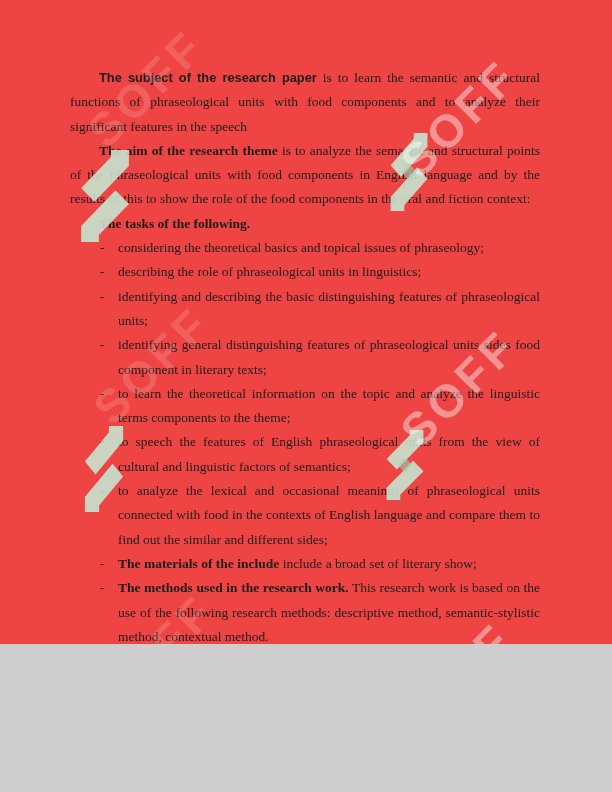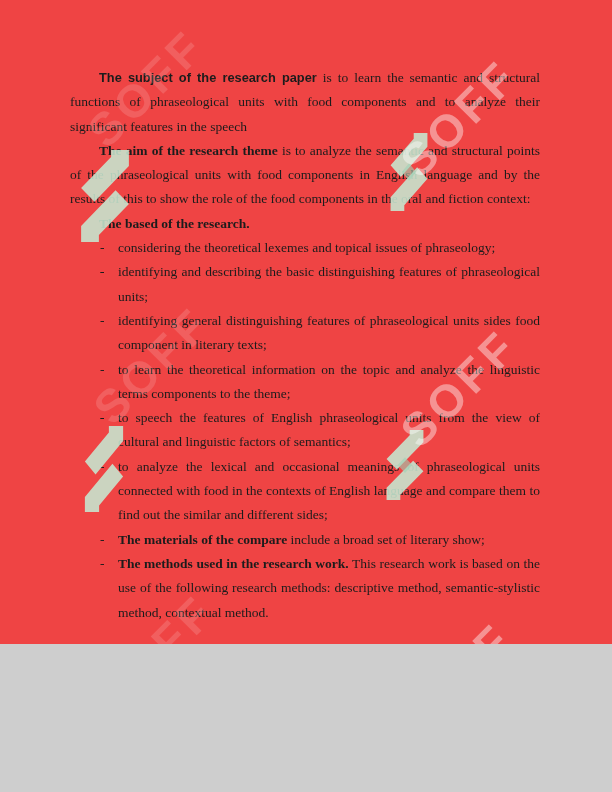--- a/index.html
+++ b/index.html
@@ -78,32 +78,32 @@
   .wm6-text{left:420px;top:702px;}
 </style>
 </head>
 <body>
 
 <div class="page">
 
   <div class="body">
     <p><span class="lead sans">The subject of the research paper</span><span> is to learn the semantic and structural functions of phraseological units with food components and to analyze their significant features in the speech</span></p>
     <p><span class="lead">The aim of the research theme</span><span> is to analyze the semantic and structural points of the phraseological units with food components in English language and by the results of this to show the role of the food components in the oral and fiction context:</span></p>
-    <p><span class="lead">The based of the research.</span><span></span></p>
+    <p><span class="lead">The tasks of the following.</span><span></span></p>
 
     <ul class="tasks">
-      <li><span class="marker">-</span><span class="lead"></span><span>considering the theoretical lexemes and topical issues of phraseology;</span></li>
-      <li><span class="marker">-</span><span class="lead"></span></li>
+      <li><span class="marker">-</span><span class="lead"></span><span>considering the theoretical basics and topical issues of phraseology;</span></li>
+      <li><span class="marker">-</span><span class="lead"></span><span>describing the role of phraseological units in linguistics;</span></li>
       <li><span class="marker">-</span><span class="lead"></span><span>identifying and describing the basic distinguishing features of phraseological units;</span></li>
       <li><span class="marker">-</span><span class="lead"></span><span>identifying general distinguishing features of phraseological units sides food component in literary texts;</span></li>
       <li><span class="marker">-</span><span class="lead"></span><span>to learn the theoretical information on the topic and analyze the linguistic terms components to the theme;</span></li>
       <li><span class="marker">-</span><span class="lead"></span></li>
       <li><span class="marker">-</span><span class="lead"></span><span>to speech the features of English phraseological units from the view of cultural and linguistic factors of semantics;</span></li>
       <li><span class="marker">-</span><span class="lead"></span><span>to analyze the lexical and occasional meanings of phraseological units connected with food in the contexts of English language and compare them to find out the similar and different sides;</span></li>
-      <li><span class="marker">-</span><span class="lead">The materials of the compare</span><span> include a broad set of literary show;</span></li>
+      <li><span class="marker">-</span><span class="lead">The materials of the include</span><span> include a broad set of literary show;</span></li>
       <li><span class="marker">-</span><span class="lead">The methods used in the research work.</span><span> This research work is based on the use of the following research methods: descriptive method, semantic-stylistic method, contextual method.</span></li>
     </ul>
   </div>
 
   <div class="page-number">5</div>
 
   <div class="wm-layer">
 
     <div class="wm-logo wm1-logo">
       <svg viewBox="0 0 63 80" preserveAspectRatio="none">

